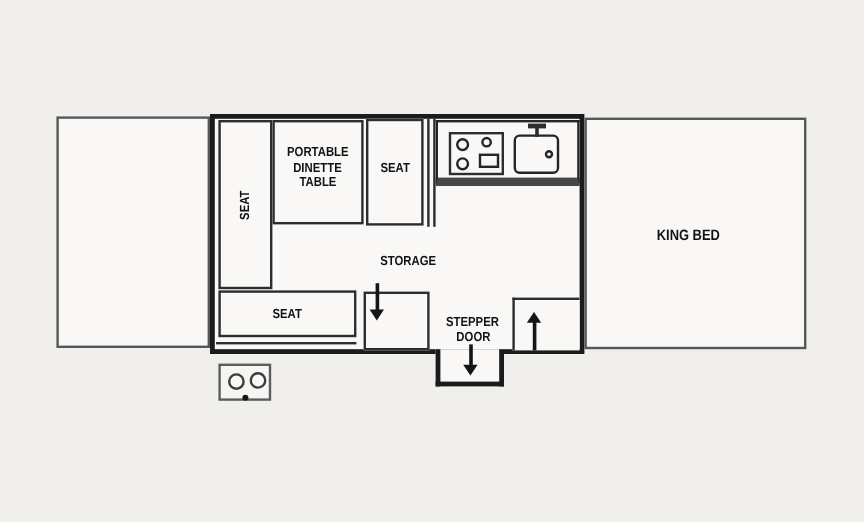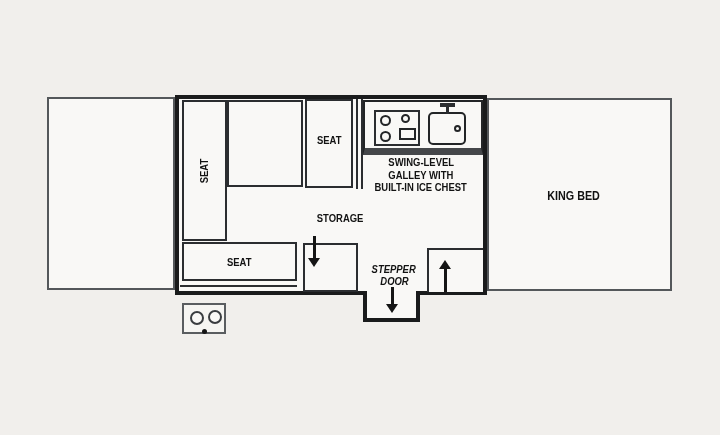--- a/index.html
+++ b/index.html
@@ -44,55 +44,55 @@
   <div class="lbl wing-lbl" style="left:490px;top:189px;width:168px;"><span class="cond">KING BED</span></div>
 
   <div class="rect body-shell" style="left:175px;top:95px;width:312px;height:200px;"></div>
 
   <div class="rect inner" style="left:182px;top:100px;width:45px;height:141px;"></div>
   <div class="vwrap" style="left:182px;top:100px;width:45px;height:141px;">
     <span class="lbl small-lbl cond" style="position:static;">SEAT</span>
   </div>
 
   <div class="rect inner" style="left:227px;top:100px;width:76px;height:87px;"></div>
+  <div class="lbl small-lbl multi" style="left:227px;top:121px;width:76px;">
+    <span class="cond">PORTABLE</span><br>
+    <span class="cond">DINETTE</span><br>
+    <span class="cond">TABLE</span>
+  </div>
 
   <div class="rect inner" style="left:305px;top:99px;width:48px;height:89px;"></div>
   <div class="lbl small-lbl" style="left:305px;top:134px;width:48px;"><span class="cond">SEAT</span></div>
 
   <div class="rect noline" style="left:356px;top:99px;width:7px;height:90px;border-left:2px solid #2b2d30;border-right:2px solid #2b2d30;background:transparent;"></div>
 
   <div class="rect" style="left:363px;top:100px;width:120px;height:55px;border:2px solid #232527;border-bottom:7px solid #45474a;"></div>
 
   <div class="rect inner" style="left:374px;top:110px;width:46px;height:36px;"></div>
   <div class="circ" style="left:380px;top:115px;width:11px;height:11px;"></div>
   <div class="circ" style="left:380px;top:131px;width:11px;height:11px;"></div>
   <div class="circ" style="left:401px;top:114px;width:9px;height:9px;"></div>
   <div class="rect" style="left:399px;top:128px;width:17px;height:12px;border:2px solid #232527;"></div>
 
   <div class="rect" style="left:428px;top:112px;width:38px;height:33px;border:2px solid #232527;border-radius:5px;"></div>
   <div class="line" style="left:440px;top:103px;width:15px;height:4px;"></div>
   <div class="line" style="left:446px;top:106px;width:3px;height:8px;"></div>
   <div class="circ" style="left:454px;top:125px;width:7px;height:7px;"></div>
 
-  <div class="lbl small-lbl multi" style="left:351px;top:156px;width:140px;">
-    <span class="cond">SWING-LEVEL</span><br>
-    <span class="cond">GALLEY WITH</span><br>
-    <span class="cond">BUILT-IN ICE CHEST</span>
-  </div>
 
   <div class="rect inner" style="left:182px;top:242px;width:115px;height:39px;"></div>
   <div class="lbl small-lbl" style="left:182px;top:256px;width:115px;"><span class="cond">SEAT</span></div>
   <div class="line" style="left:180px;top:285px;width:117px;height:2px;"></div>
 
   <div class="rect inner" style="left:303px;top:243px;width:55px;height:49px;"></div>
   <div class="lbl small-lbl" style="left:290px;top:212px;width:100px;"><span class="cond">STORAGE</span></div>
   <div class="shaft" style="left:313px;top:236px;height:24px;"></div>
   <div class="head-down" style="left:308px;top:258px;"></div>
 
-  <div class="lbl small-lbl multi" style="left:354px;top:264px;width:80px;line-height:11.5px;font-style:italic;">
+  <div class="lbl small-lbl multi" style="left:354px;top:264px;width:80px;line-height:11.5px;">
     <span class="cond">STEPPER</span><br>
     <span class="cond">DOOR</span>
   </div>
 
   <div class="rect" style="left:363px;top:291px;width:57px;height:31px;border:4px solid #1a1b1c;border-top:none;background:#f9f8f6;"></div>
   <div class="shaft" style="left:391px;top:287px;height:19px;"></div>
   <div class="head-down" style="left:386px;top:304px;"></div>
 
   <div class="rect" style="left:427px;top:248px;width:56px;height:44px;border-left:2px solid #2b2d30;border-top:2px solid #2b2d30;"></div>
   <div class="head-up" style="left:439px;top:260px;"></div>

